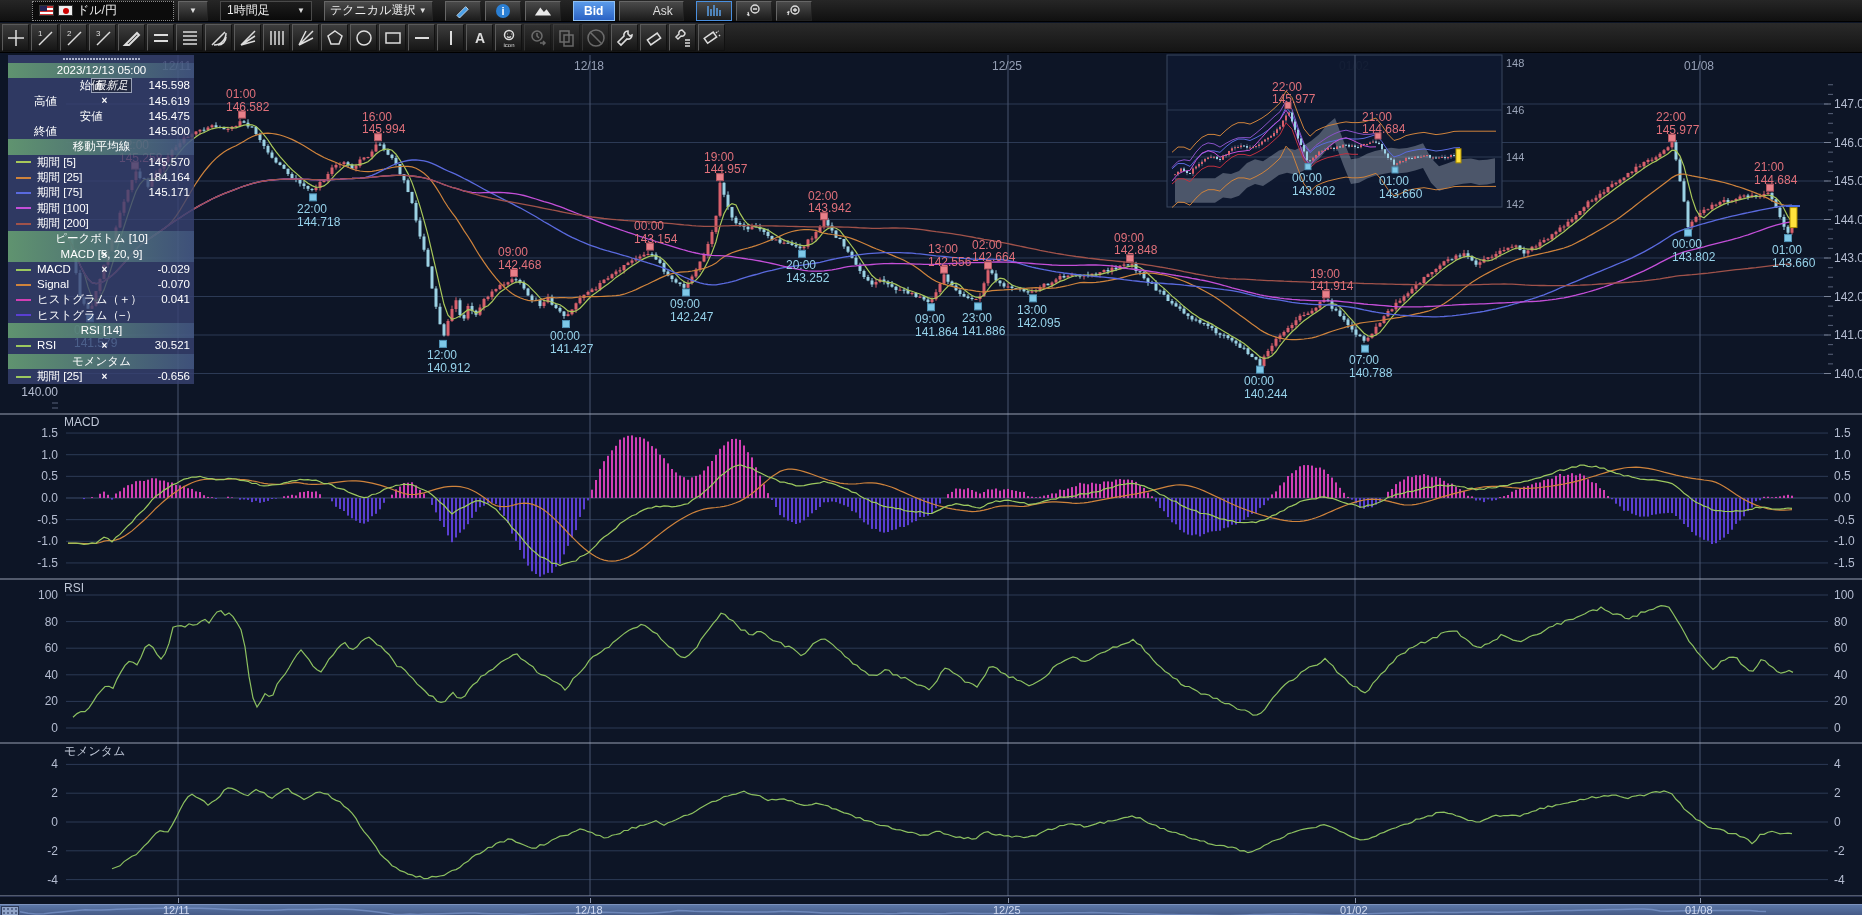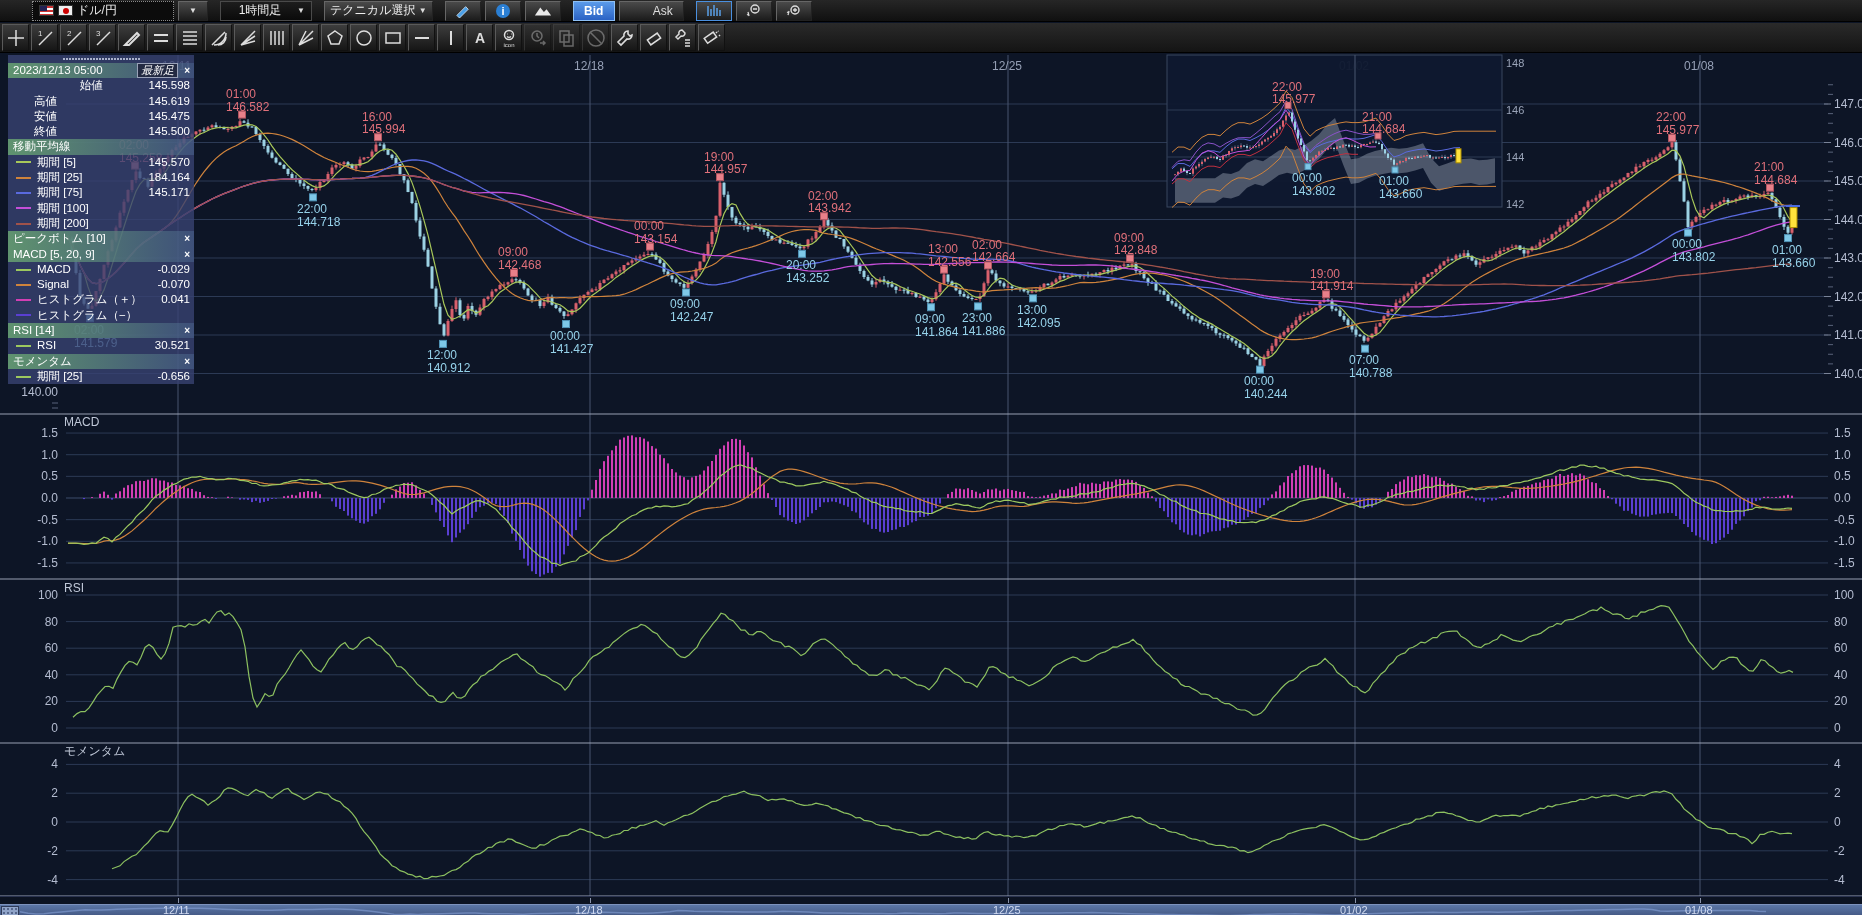--- a/index.html
+++ b/index.html
@@ -30,21 +30,21 @@
   .tbtn svg{stroke:#ddd;fill:none;stroke-width:1.5;}
   .tbtn svg text{fill:#ddd;stroke:none;font-family:"Liberation Sans",sans-serif;}
   .tbtn.disabled{opacity:.4;}
   .sep{width:4px;}
   
   #info-panel{position:absolute;left:8px;top:55px;width:186px;z-index:20;background:rgba(56,66,114,0.80);
     color:#fff;font-size:11.5px;}
   .ip-drag{height:8px;display:flex;align-items:center;justify-content:center;gap:1px;}
   .ip-drag i{width:2px;height:2px;background:#aab2cc;display:inline-block;}
   .ip-row{height:15.3px;line-height:15.3px;display:flex;align-items:center;padding:0 4px 0 8px;box-sizing:border-box;white-space:nowrap;}
-  .ip-header{background:linear-gradient(90deg,rgba(98,152,112,.95),rgba(80,108,150,.45));padding-left:5px;}
+  .ip-header{background:linear-gradient(90deg,rgba(98,152,112,.95),rgba(80,108,150,.45));padding-left:5px;flex-direction:column;}
   .ip-label{flex:1 1 auto;overflow:hidden;}
   .ip-val{text-align:right;}
   .ip-x{margin-left:6px;font-size:10px;font-weight:bold;color:#fff;cursor:default;}
   .ip-badge{background:#232a42;border:1px solid #9aa2b8;font-size:11px;padding:0 3px;margin-left:20px;line-height:13px;height:13px;font-style:italic;}
   .swatch{width:15px;border-top:2px solid #fff;margin-right:6px;flex:0 0 auto;display:inline-block;}
   .ip-hrow{display:flex;align-items:center;}
   .ip-date{flex:1 1 auto;}
   
   #footer{position:absolute;left:0;top:896px;width:1862px;height:19px;z-index:25;}
   #tickstrip{position:relative;height:7px;background:#0c1322;border-top:1px solid #2a3350;}
@@ -742,21 +742,21 @@
 <div id="toolbar-top">
       <div class="tt-box" style="width: 128px; margin-left: 30px;">
         <span class="flag flag-us"></span>
         <span class="flag flag-jp"></span>
         <span>ドル/円</span>
       </div>
       <div class="tt-btn">
         <span class="tt-arrow">▼</span>
       </div>
       <div class="sep"></div>
-      <div class="tt-box tt-solid" style="width: 78px; text-align: center;">
+      <div class="tt-box tt-solid" style="width: 78px;">
         <span style="flex: 1 1 0%;">1時間足</span>
         <span class="tt-arrow">▼</span>
       </div>
       <div class="sep"></div>
       <div class="tt-btn"><span>テクニカル選択</span>&nbsp;<span class="tt-arrow">▼</span></div>
       <div class="sep"></div>
       <div class="tt-btn" style="width: 24px;">
         <svg width="18" height="14" viewBox="0 0 20 16">
           <path d="M3 13L13 3l3 3L6 16z" fill="#4aa0e8" stroke="#cde"></path>
         </svg>
@@ -967,21 +967,21 @@
       </div>
       <div class="ip-row">
         <span class="ip-label" style="padding-left: 18px; text-align: center;">始値</span>
         <span class="ip-val">145.598</span>
       </div>
       <div class="ip-row">
         <span class="ip-label" style="padding-left: 18px;">高値</span>
         <span class="ip-val">145.619</span>
       </div>
       <div class="ip-row">
-        <span class="ip-label" style="padding-left: 18px;">安値</span>
+        <span class="ip-label" style="padding-left: 18px; text-align: center;">安値</span>
         <span class="ip-val">145.475</span>
       </div>
       <div class="ip-row">
         <span class="ip-label" style="padding-left: 18px;">終値</span>
         <span class="ip-val">145.500</span>
       </div>
       <div class="ip-row ip-header ip-hrow">
         <span class="ip-date">移動平均線</span>
       </div>
       <div class="ip-row">

